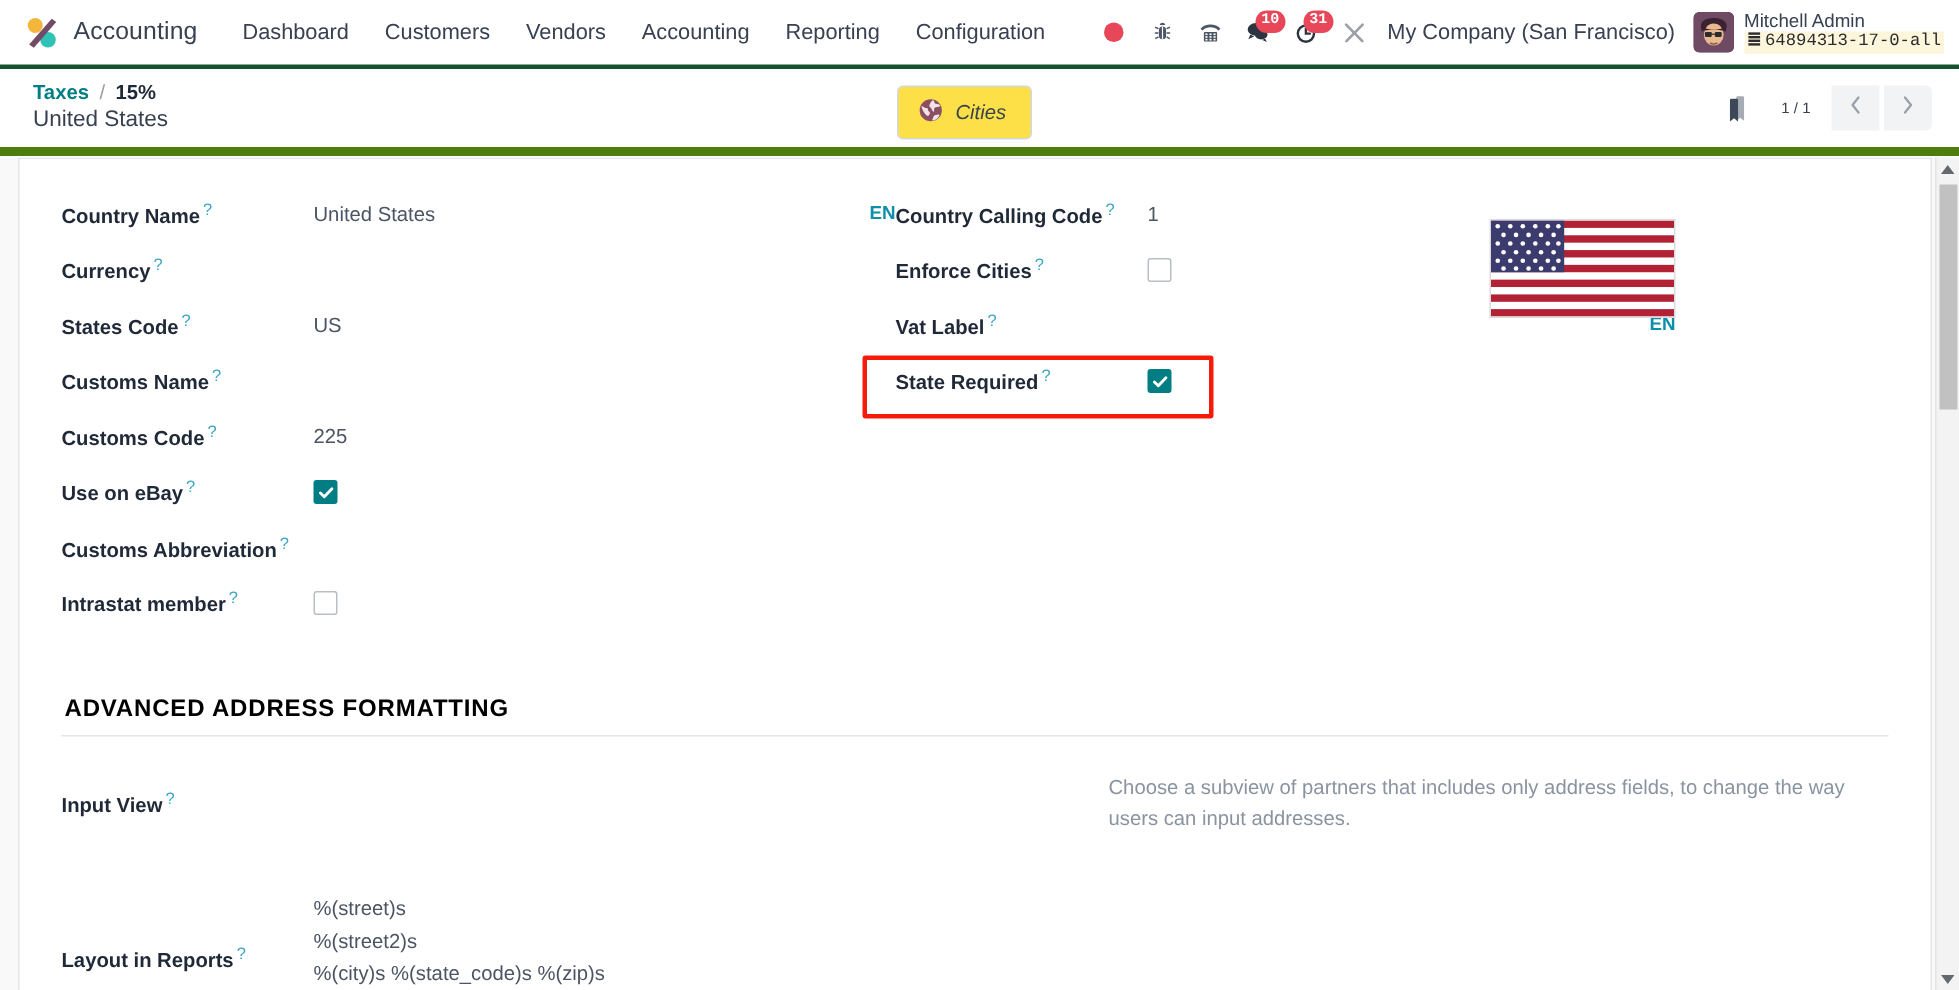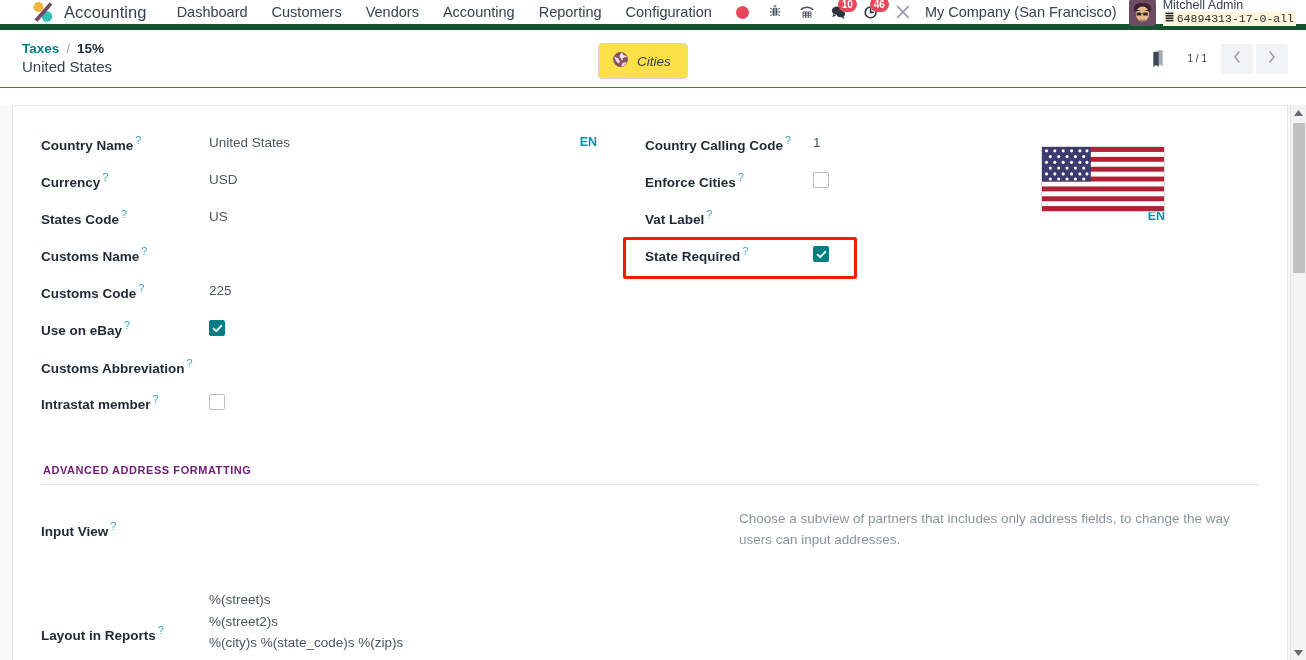--- a/index.html
+++ b/index.html
@@ -6,26 +6,26 @@
   html, body {
     width: 1306px; height: 660px;
     font-family: "Liberation Sans", sans-serif;
     background: #ffffff;
     overflow: hidden;
   }
   body { position: relative; }
 
   
   .navbar {
-    height: 30px;
+    height: 46px;
     background: #ffffff;
     display: flex;
     align-items: center;
-    padding: 0 6px 0 26px;
-    border-bottom: 6px solid #14532d;
+    padding: 0 6px 0 11px;
+    border-bottom: 3px solid #14532d;
     position: relative;
     z-index: 5;
   }
   .brand {
     display: flex; align-items: center; gap: 8px;
     margin-right: 14px; padding: 0 4px;
   }
   .odoo-logo { width: 26px; height: 26px; display: block; }
   .brand-name {
     font-size: 16.5px; color: #374151; font-weight: 400;
@@ -36,21 +36,21 @@
     font-size: 14.5px; color: #374151; padding: 6px 12px;
     cursor: pointer; white-space: nowrap; border-radius: 3px;
   }
 
   .nav-right {
     margin-left: auto; display: flex; align-items: center; gap: 0;
   }
   .sysicon {
     width: 32px; height: 32px; display: flex;
     align-items: center; justify-content: center;
-    position: relative; cursor: pointer; color: #6b7280;
+    position: relative; cursor: pointer; color: #6b7280; font-family: Liberation Mono, monospace;
   }
   .rec-dot {
     width: 13px; height: 13px; border-radius: 50%;
     background: #e8475a; display: block;
   }
   .badge {
     position: absolute; top: 1px; right: -2px;
     background: #e8475a; color: #fff;
     font-size: 10px; line-height: 1;
     padding: 2.5px 4px; border-radius: 8px;
@@ -77,21 +77,21 @@
     background: #fdf6dd; padding: 0 2px;
     display: flex; gap: 3px;
     white-space: nowrap;
   }
 
   
   .control-panel {
     height: 58px; background: #ffffff;
     display: flex; align-items: center;
     padding: 0 18px 0 22px;
-    border-bottom: 1px solid #4d7c0f;
+    border-bottom: 6px solid #4d7c0f;
     position: relative;
   }
   .breadcrumb-wrap { display: flex; flex-direction: column; line-height: 1.25; }
   .bc-line { display: flex; align-items: baseline; gap: 7px; }
   .bc-link {
     font-size: 13.5px; color: #017e84; font-weight: 700; cursor: pointer;
   }
   .bc-sep { font-size: 13.5px; color: #9aa0a8; }
   .bc-current { font-size: 13.5px; color: #1f2937; font-weight: 700; }
   .record-title { font-size: 15px; color: #374151; }
@@ -138,21 +138,21 @@
     border: 1px solid #e4e6ea;
     min-height: 600px;
     padding: 22px 28px 10px 28px;
     position: relative;
   }
 
   .form-grid {
     display: flex; gap: 0; position: relative;
   }
   .col-left { width: 556px; flex: 0 0 556px; }
-  .col-right { width: 520px; flex: 0 0 520px; position: relative; margin-left: 48px; }
+  .col-right { width: 520px; flex: 0 0 520px; position: relative; }
 
   .field-row {
     display: flex; align-items: flex-start;
     min-height: 37px; padding: 4px 0;
   }
   .field-label {
     width: 168px; flex: 0 0 168px;
     font-size: 13.5px; color: #1f2937; font-weight: 700;
     line-height: 1.45; padding-top: 1px;
   }
@@ -196,21 +196,21 @@
     border: 3px solid #f51b09;
     border-radius: 2px;
     pointer-events: none;
   }
 
   
   .section {
     margin-top: 40px;
   }
   .section-title {
-    font-size: 11px; font-weight: 700; color: #701a75;
+    font-size: 16px; font-weight: 700; color: #000000;
     letter-spacing: .55px; padding: 0 0 8px 2px;
     border-bottom: 1px solid #e4e6ea;
     margin-bottom: 16px;
   }
   .adv-row {
     display: flex; align-items: center; padding: 6px 0;
   }
   .adv-label {
     width: 168px; flex: 0 0 168px;
     font-size: 13.5px; color: #1f2937; font-weight: 700; padding-top: 1px;
@@ -307,21 +307,21 @@
         <path d="M14.4 13.6 15.6 16 12.6 14.6z"></path>
       </svg>
       <span class="badge">10</span>
     </div>
 
     <div class="sysicon">
       <svg width="18" height="18" viewBox="0 0 18 18" fill="none">
         <circle cx="8.6" cy="9.4" r="5.4" stroke="#2b3440" stroke-width="1.6"></circle>
         <path d="M8.6 5.8v3.6h2.6" stroke="#2b3440" stroke-width="1.6" stroke-linecap="round"></path>
       </svg>
-      <span class="badge">46</span>
+      <span class="badge">31</span>
     </div>
 
     <div class="sysicon">
       <svg width="18" height="18" viewBox="0 0 18 18" stroke="#9aa0a8" stroke-width="1.8" fill="none" stroke-linecap="round">
         <path d="M3.4 3.4 14.2 14.4"></path>
         <path d="M14.4 3.4 3.6 14.4"></path>
       </svg>
     </div>
 
     <div class="company-name">My Company (San Francisco)</div>
@@ -418,21 +418,20 @@
         <div class="field-row">
           <div class="field-label"><span>Country Name</span><span class="tip">?</span></div>
           <div class="field-value">
             <span>United States</span>
             <span class="lang-tag">EN</span>
           </div>
         </div>
 
         <div class="field-row">
           <div class="field-label"><span>Currency</span><span class="tip">?</span></div>
-          <div class="field-value">USD</div>
         </div>
 
         <div class="field-row">
           <div class="field-label"><span>States Code</span><span class="tip">?</span></div>
           <div class="field-value">US</div>
         </div>
 
         <div class="field-row">
           <div class="field-label"><span>Customs Name</span><span class="tip">?</span></div>
           <div class="field-value"></div>

